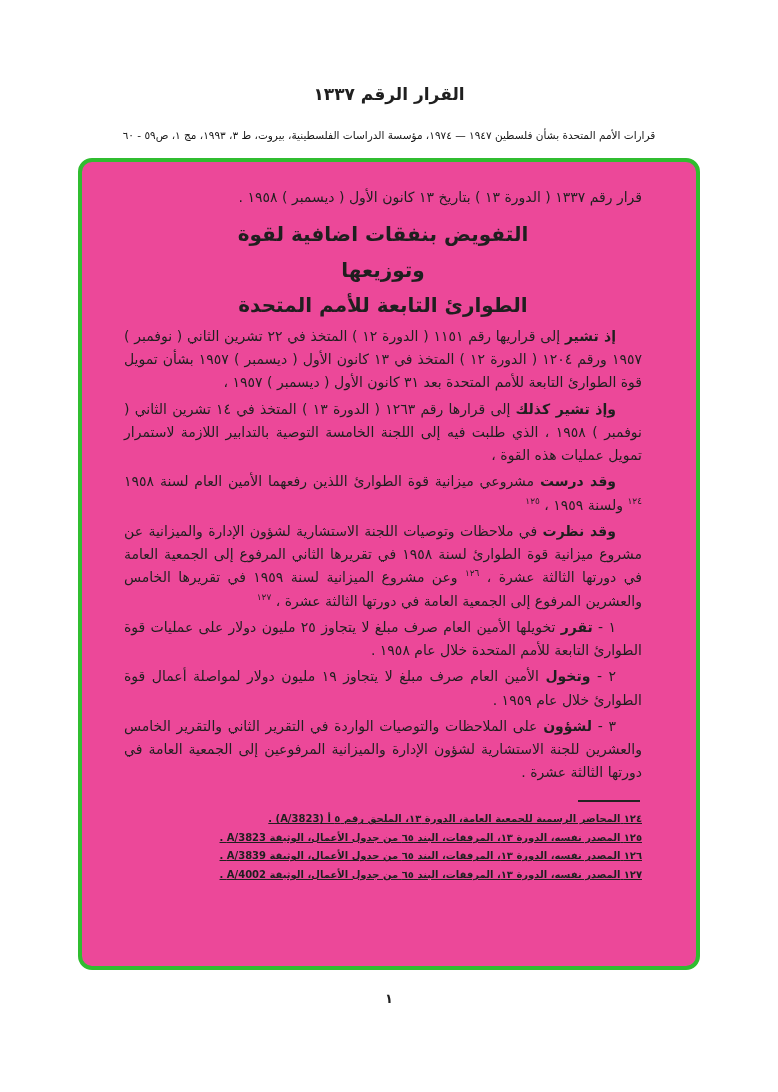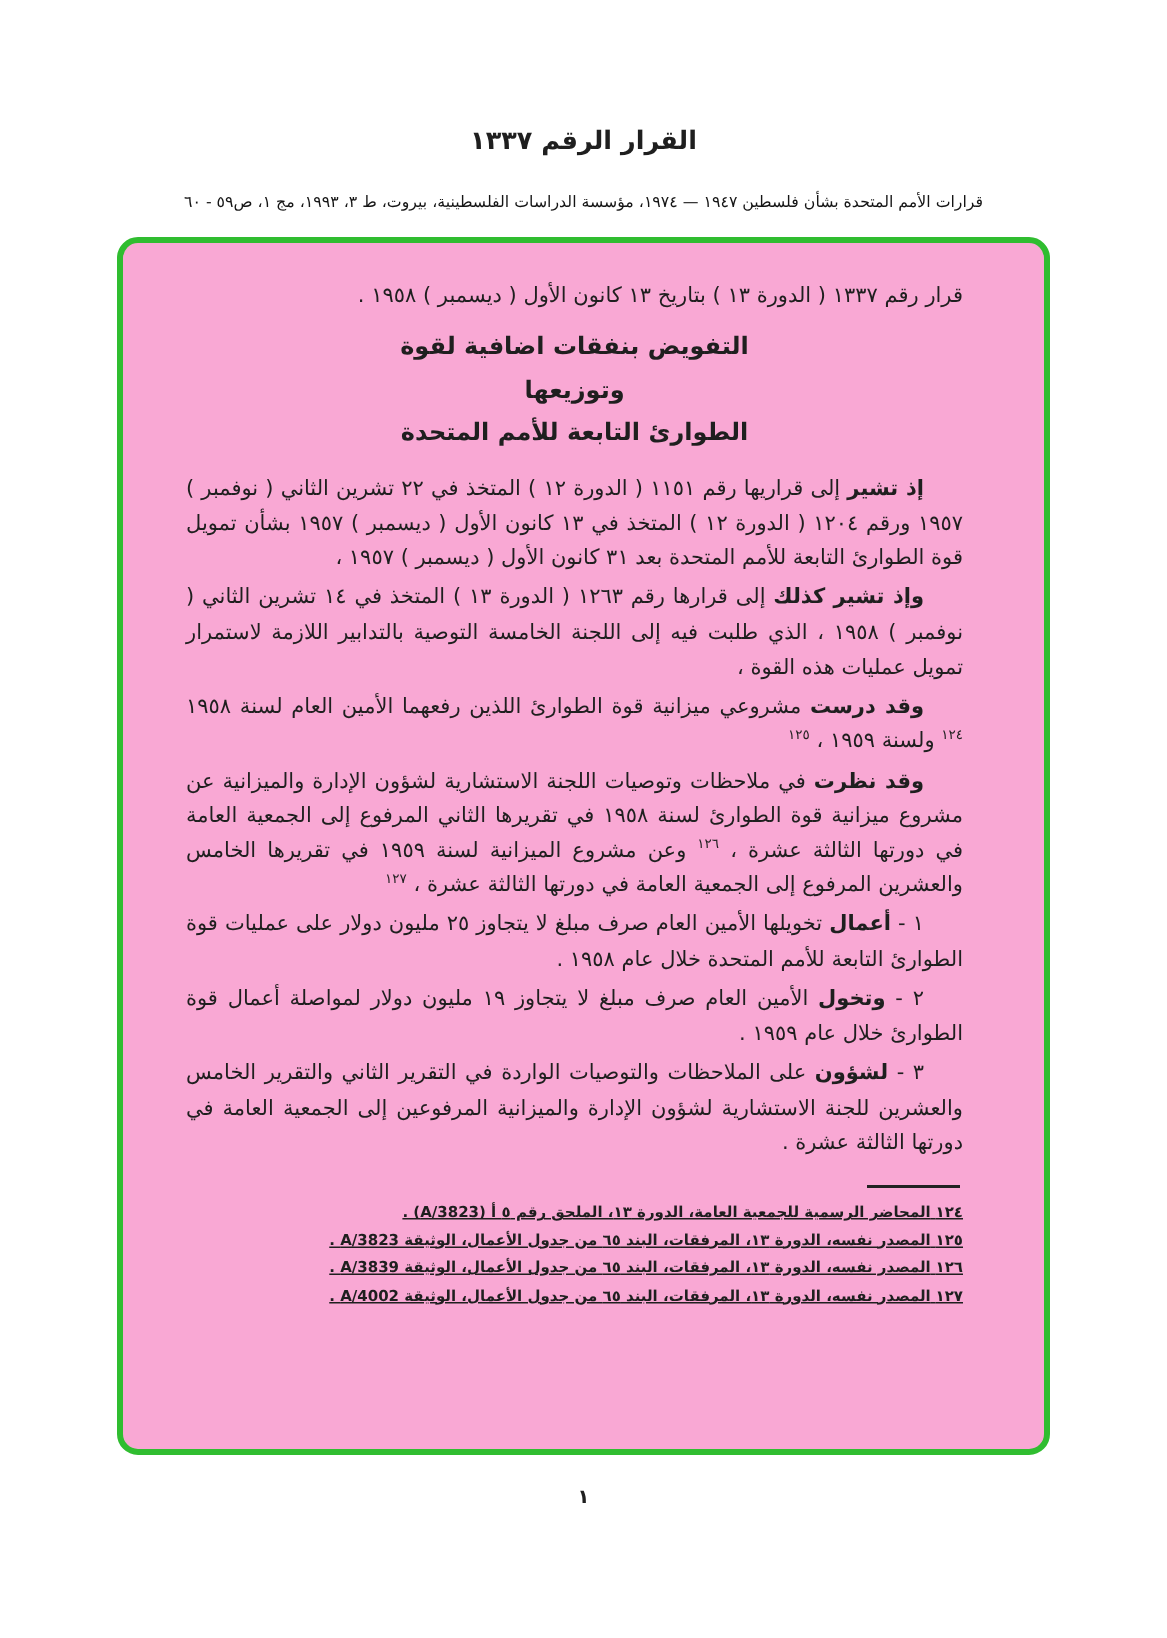--- a/index.html
+++ b/index.html
@@ -34,37 +34,37 @@
     color: #151515;
   }
   .green-box {
     position: absolute;
     top: 158px; right: 78px;
     width: 622px;
     min-height: 812px;
     border: 4px solid var(--border-green);
     border-radius: 14px;
     padding: 24px 54px 14px 42px;
-    background: #f9a8d4;
+    background: #ec4899;
   }
   .body-text {
     font-size: 14px;
     line-height: 1.66;
     text-align: justify;
   }
   .para { margin: 0 0 3px 0; text-indent: 26px; }
   .para.no-indent { text-indent: 0; }
   .lead { font-weight: 700; }
   .num  { font-weight: 400; }
   .center-heading {
     text-align: center;
     font-weight: 700;
-    font-size: 16px;
+    font-size: 20px;
     line-height: 1.78;
-    margin: 8px 0 12px 0;
+    margin: 8px 0 1px 0;
   }
   .opening { font-weight: 700; }
   sup.fn-ref { font-size: 9px; line-height: 0; font-weight: 400; }
   .fn-rule {
     width: 62px;
     border-top: 2px solid #222;
     margin: 16px 2px 8px 0;
   }
   .footnotes { font-size: 10px; line-height: 1.85; text-decoration: underline; }
   .footnote { white-space: nowrap; overflow: hidden; }
@@ -102,21 +102,21 @@
 
 
     <p class="para"><strong class="lead">إذ تشير</strong><span> إلى قراريها رقم ١١٥١ ( الدورة ١٢ ) المتخذ في ٢٢ تشرين الثاني ( نوفمبر ) ١٩٥٧ ورقم ١٢٠٤ ( الدورة ١٢ ) المتخذ في ١٣ كانون الأول ( ديسمبر ) ١٩٥٧ بشأن تمويل قوة الطوارئ التابعة للأمم المتحدة بعد ٣١ كانون الأول ( ديسمبر ) ١٩٥٧ ،</span></p>
 
     <p class="para"><strong class="lead">وإذ تشير كذلك</strong><span> إلى قرارها رقم ١٢٦٣ ( الدورة ١٣ ) المتخذ في ١٤ تشرين الثاني ( نوفمبر ) ١٩٥٨ ، الذي طلبت فيه إلى اللجنة الخامسة التوصية بالتدابير اللازمة لاستمرار تمويل عمليات هذه القوة ،</span></p>
 
     <p class="para"><strong class="lead">وقد درست</strong><span> مشروعي ميزانية قوة الطوارئ اللذين رفعهما الأمين العام لسنة ١٩٥٨ </span><sup class="fn-ref">١٢٤</sup><span> ولسنة ١٩٥٩ ، </span><sup class="fn-ref">١٢٥</sup></p>
 
     <p class="para"><strong class="lead">وقد نظرت</strong><span> في ملاحظات وتوصيات اللجنة الاستشارية لشؤون الإدارة والميزانية عن مشروع ميزانية قوة الطوارئ لسنة ١٩٥٨ في تقريرها الثاني المرفوع إلى الجمعية العامة في دورتها الثالثة عشرة ، </span><sup class="fn-ref">١٢٦</sup><span> وعن مشروع الميزانية لسنة ١٩٥٩ في تقريرها الخامس والعشرين المرفوع إلى الجمعية العامة في دورتها الثالثة عشرة ، </span><sup class="fn-ref">١٢٧</sup></p>
 
-    <p class="para"><span class="num">١ -</span> <strong class="lead">أعمال</strong><span> تخويلها الأمين العام صرف مبلغ لا يتجاوز ٢٥ مليون دولار على عمليات قوة الطوارئ التابعة للأمم المتحدة خلال عام ١٩٥٨ .</span></p>
+    <p class="para"><span class="num">١ -</span> <strong class="lead">تقرر</strong><span> تخويلها الأمين العام صرف مبلغ لا يتجاوز ٢٥ مليون دولار على عمليات قوة الطوارئ التابعة للأمم المتحدة خلال عام ١٩٥٨ .</span></p>
 
     <p class="para"><span class="num">٢ -</span> <strong class="lead">وتخول</strong><span> الأمين العام صرف مبلغ لا يتجاوز ١٩ مليون دولار لمواصلة أعمال قوة الطوارئ خلال عام ١٩٥٩ .</span></p>
 
     <p class="para"><span class="num">٣ -</span> <strong class="lead">لشؤون</strong><span> على الملاحظات والتوصيات الواردة في التقرير الثاني والتقرير الخامس والعشرين للجنة الاستشارية لشؤون الإدارة والميزانية المرفوعين إلى الجمعية العامة في دورتها الثالثة عشرة .</span></p>
 
     <div class="fn-rule"></div>
 
     <div class="footnotes">
       <div class="footnote"><span class="fn-num">١٢٤</span> <span class="fn-text">المحاضر الرسمية للجمعية العامة، الدورة ١٣، الملحق رقم ٥ أ (A/3823) .</span></div>
       <div class="footnote"><span class="fn-num">١٢٥</span> <span class="fn-text">المصدر نفسه، الدورة ١٣، المرفقات، البند ٦٥ من جدول الأعمال، الوثيقة A/3823 .</span></div>

